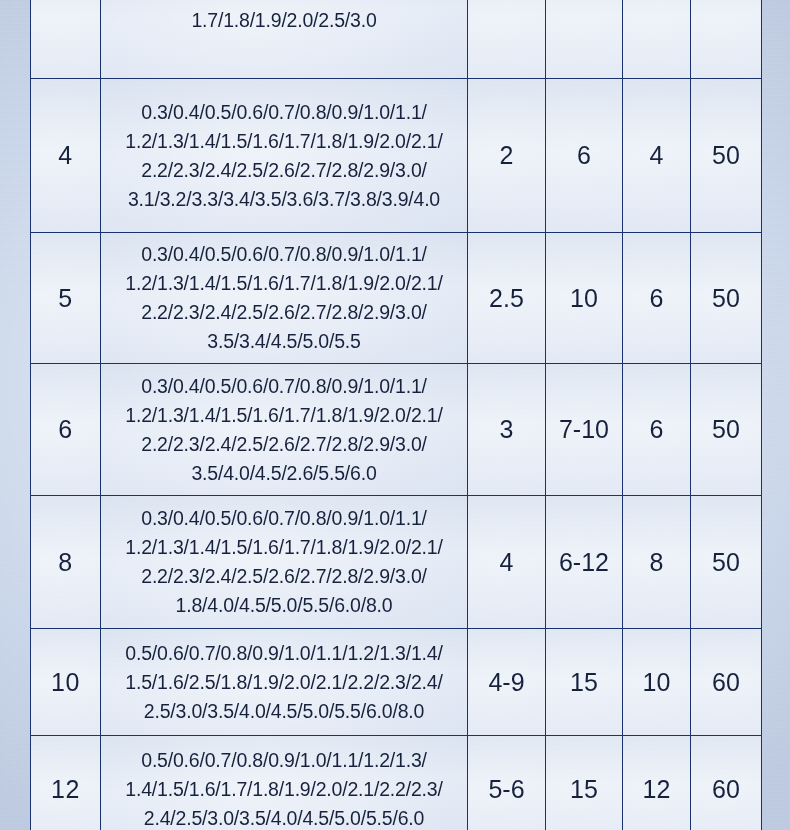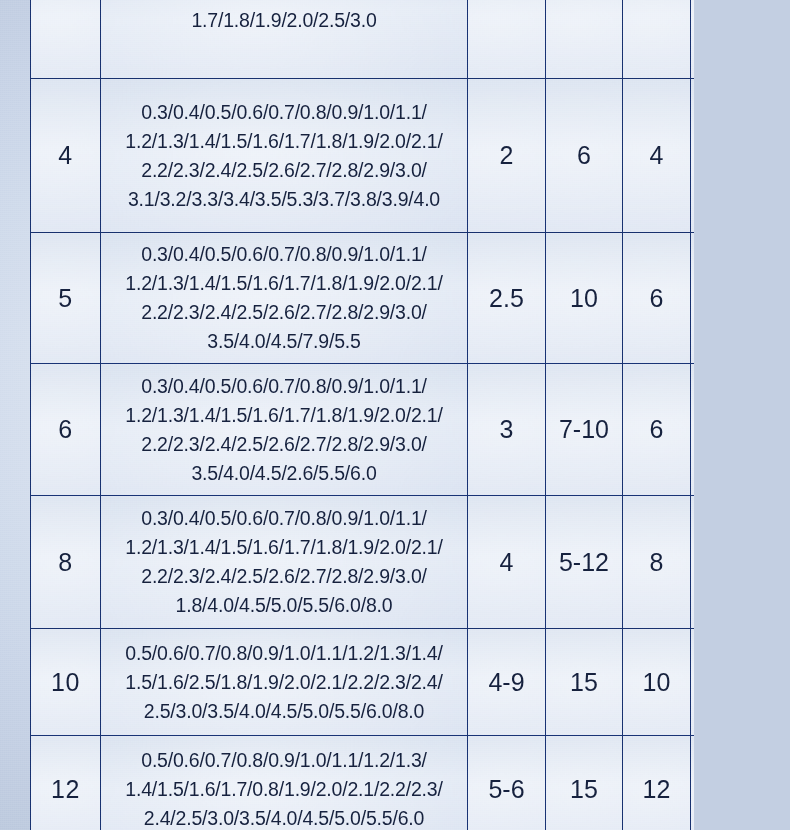--- a/index.html
+++ b/index.html
@@ -13,21 +13,21 @@
     overflow: hidden;
     font-family: "Liberation Sans", sans-serif;
     background: #c3cfe2;
     position: relative;
   }
 
   
   #page {
     position: absolute;
     inset: 0;
-    width: 694px;
+    width: 790px;
     height: 830px;
     background:
       radial-gradient(ellipse 620px 520px at 46% 46%, #e6ecf6 0%, #dae3f0 38%, #c9d5e8 72%, #bcc9de 100%),
       linear-gradient(180deg, #cad6e8 0%, #c4d0e4 50%, #c0cde2 100%);
     overflow: hidden;
     text-decoration: underline;
   }
   
   #page::after {
     content: "";
@@ -128,35 +128,35 @@
         <td class="num-cell"></td>
         <td class="num-cell"></td>
       </tr>
 
       <tr class="r-4">
         <td class="size-cell">4</td>
         <td class="range-cell">
           <span class="rline">0.3/0.4/0.5/0.6/0.7/0.8/0.9/1.0/1.1/</span>
           <span class="rline">1.2/1.3/1.4/1.5/1.6/1.7/1.8/1.9/2.0/2.1/</span>
           <span class="rline">2.2/2.3/2.4/2.5/2.6/2.7/2.8/2.9/3.0/</span>
-          <span class="rline">3.1/3.2/3.3/3.4/3.5/5.3/3.7/3.8/3.9/4.0</span>
+          <span class="rline">3.1/3.2/3.3/3.4/3.5/3.6/3.7/3.8/3.9/4.0</span>
         </td>
         <td class="num-cell">2</td>
         <td class="num-cell">6</td>
         <td class="num-cell">4</td>
         <td class="num-cell">50</td>
       </tr>
 
       <tr class="r-5">
         <td class="size-cell">5</td>
         <td class="range-cell">
           <span class="rline">0.3/0.4/0.5/0.6/0.7/0.8/0.9/1.0/1.1/</span>
           <span class="rline">1.2/1.3/1.4/1.5/1.6/1.7/1.8/1.9/2.0/2.1/</span>
           <span class="rline">2.2/2.3/2.4/2.5/2.6/2.7/2.8/2.9/3.0/</span>
-          <span class="rline">3.5/4.0/4.5/7.9/5.5</span>
+          <span class="rline">3.5/3.4/4.5/5.0/5.5</span>
         </td>
         <td class="num-cell">2.5</td>
         <td class="num-cell">10</td>
         <td class="num-cell">6</td>
         <td class="num-cell">50</td>
       </tr>
 
       <tr class="r-6">
         <td class="size-cell">6</td>
         <td class="range-cell">
@@ -173,21 +173,21 @@
 
       <tr class="r-8">
         <td class="size-cell">8</td>
         <td class="range-cell">
           <span class="rline">0.3/0.4/0.5/0.6/0.7/0.8/0.9/1.0/1.1/</span>
           <span class="rline">1.2/1.3/1.4/1.5/1.6/1.7/1.8/1.9/2.0/2.1/</span>
           <span class="rline">2.2/2.3/2.4/2.5/2.6/2.7/2.8/2.9/3.0/</span>
           <span class="rline">1.8/4.0/4.5/5.0/5.5/6.0/8.0</span>
         </td>
         <td class="num-cell">4</td>
-        <td class="num-cell">5-12</td>
+        <td class="num-cell">6-12</td>
         <td class="num-cell">8</td>
         <td class="num-cell">50</td>
       </tr>
 
       <tr class="r-10">
         <td class="size-cell">10</td>
         <td class="range-cell">
           <span class="rline">0.5/0.6/0.7/0.8/0.9/1.0/1.1/1.2/1.3/1.4/</span>
           <span class="rline">1.5/1.6/2.5/1.8/1.9/2.0/2.1/2.2/2.3/2.4/</span>
           <span class="rline">2.5/3.0/3.5/4.0/4.5/5.0/5.5/6.0/8.0</span>
@@ -195,21 +195,21 @@
         <td class="num-cell">4-9</td>
         <td class="num-cell">15</td>
         <td class="num-cell">10</td>
         <td class="num-cell">60</td>
       </tr>
 
       <tr class="r-12">
         <td class="size-cell">12</td>
         <td class="range-cell">
           <span class="rline">0.5/0.6/0.7/0.8/0.9/1.0/1.1/1.2/1.3/</span>
-          <span class="rline">1.4/1.5/1.6/1.7/0.8/1.9/2.0/2.1/2.2/2.3/</span>
+          <span class="rline">1.4/1.5/1.6/1.7/1.8/1.9/2.0/2.1/2.2/2.3/</span>
           <span class="rline">2.4/2.5/3.0/3.5/4.0/4.5/5.0/5.5/6.0</span>
         </td>
         <td class="num-cell">5-6</td>
         <td class="num-cell">15</td>
         <td class="num-cell">12</td>
         <td class="num-cell">60</td>
       </tr>
 
     </tbody>
   </table>

